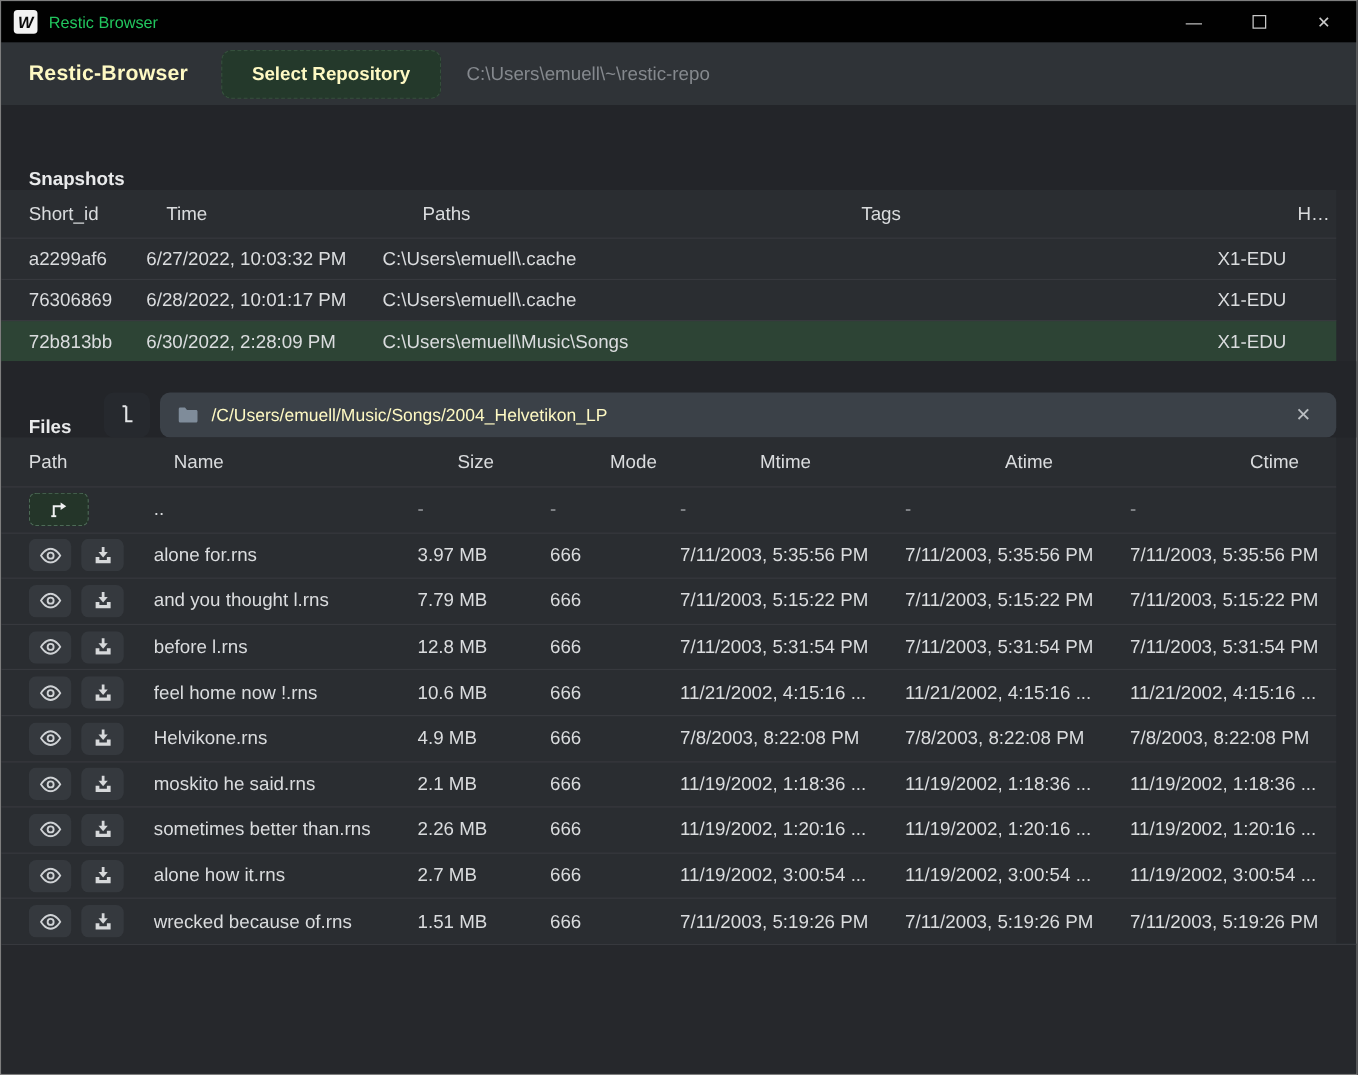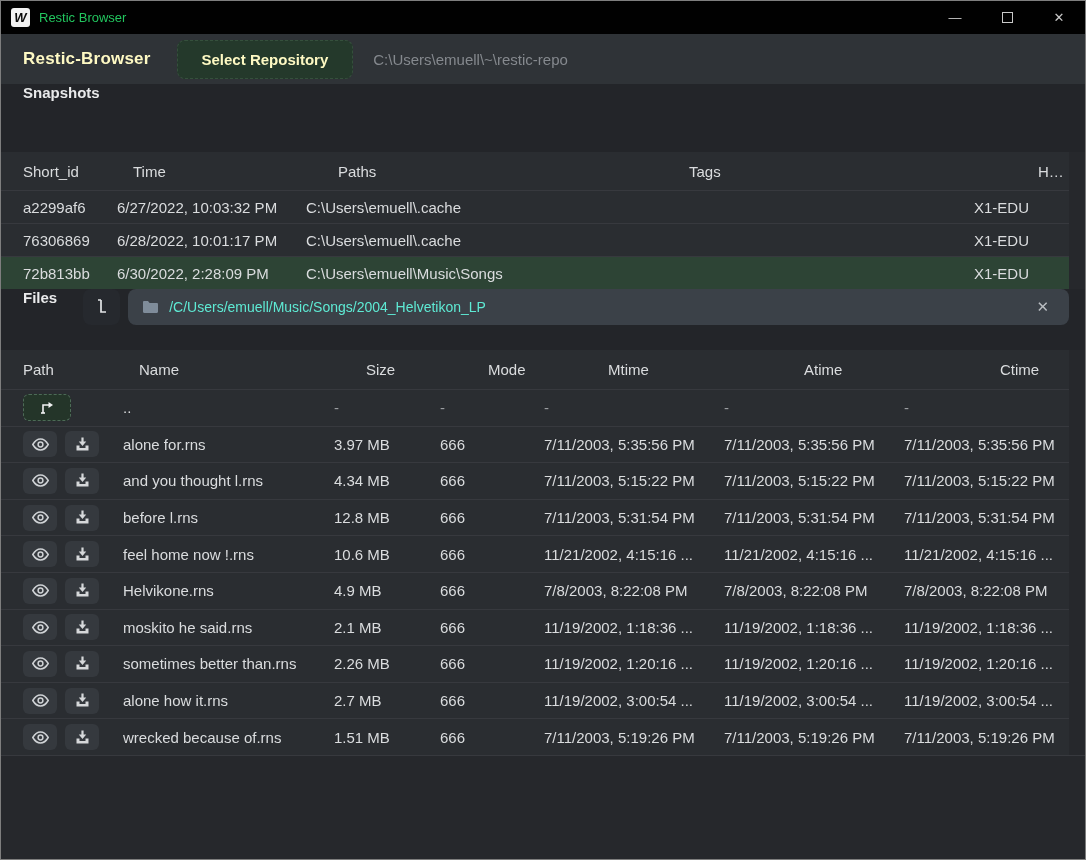--- a/index.html
+++ b/index.html
@@ -49,21 +49,21 @@
     margin-left:26px; height:39px; padding:0 24px;
     background:#24392b; border:1px dashed #35503c; border-radius:8px;
     color:#fef9c3; font-size:15px; font-weight:bold;
     font-family:inherit; cursor:pointer;
   }
   .repo-path { margin-left:20px; font-size:15px; color:#85898e; }
 
   
   .section-bar {
     background:#232529; flex:0 0 auto;
-    display:flex; align-items:flex-start; padding:0 22px;
+    display:flex; align-items:flex-end; padding:0 22px;
   }
   .section-bar.snapshots { height:68px; }
   .section-bar.files { height:61px; }
   .section-title { font-size:15px; font-weight:bold; color:#e9eaeb; }
 
   
   .table-wrap { margin-right:16px; }
   .thead {
     background:#2a2d31; color:#c7cacd; font-size:14px;
     display:grid; align-items:center;gap:16px;
@@ -81,21 +81,21 @@
   .root-btn {
     margin-left:26px; width:37px; height:36px;
     background:#26292e; border:none; border-radius:8px;
     display:flex; align-items:center; justify-content:center; cursor:pointer;
   }
   .breadcrumb {
     margin-left:8px; flex:1; height:36px; margin-right:-6px;
     background:#3b4148; border-radius:8px;
     display:flex; align-items:center; padding:0 14px;
   }
-  .breadcrumb .crumb-text { font-size:14px; color:#5eead4; margin-left:10px; flex:1; white-space:nowrap; overflow:hidden; }
+  .breadcrumb .crumb-text { font-size:14px; color:#fef9c3; margin-left:10px; flex:1; white-space:nowrap; overflow:hidden; }
   .crumb-close {
     background:none; border:none; color:#b9bdc1; font-size:15px;
     cursor:pointer; padding:2px 6px; font-family:inherit;
   }
 
   
   .files-grid { grid-template-columns:100px 211px 106px 104px 180px 180px 1fr; padding-left:22px; }
   .files-head { height:39px; }
   .file-row { height:36.6px; }
   .icon-cell { display:flex; gap:8px; align-items:center; }
@@ -274,21 +274,21 @@
         <span style="display:flex;">
           <svg width="15" height="15" viewBox="0 0 15 15">
             <path d="M7.5 0.5 V6" stroke="#d6d8da" stroke-width="2.2" fill="none"></path>
             <path d="M3.8 4.5 L7.5 9 L11.2 4.5 Z" fill="#d6d8da"></path>
             <path d="M1.5 8.5 V13.5 H13.5 V8.5 H10.5 V11 H4.5 V8.5 Z" fill="#d6d8da"></path>
           </svg>
         </span>
       </button>
     </div>
     <div class="cell">and you thought l.rns</div>
-    <div class="cell">4.34 MB</div>
+    <div class="cell">7.79 MB</div>
     <div class="cell">666</div>
     <div class="cell">7/11/2003, 5:15:22 PM</div>
     <div class="cell">7/11/2003, 5:15:22 PM</div>
     <div class="cell">7/11/2003, 5:15:22 PM</div>
   </div>
 
   <div class="row files-grid file-row">
     <div class="cell icon-cell">
       <button class="mini-btn">
         <span style="display:flex;">

